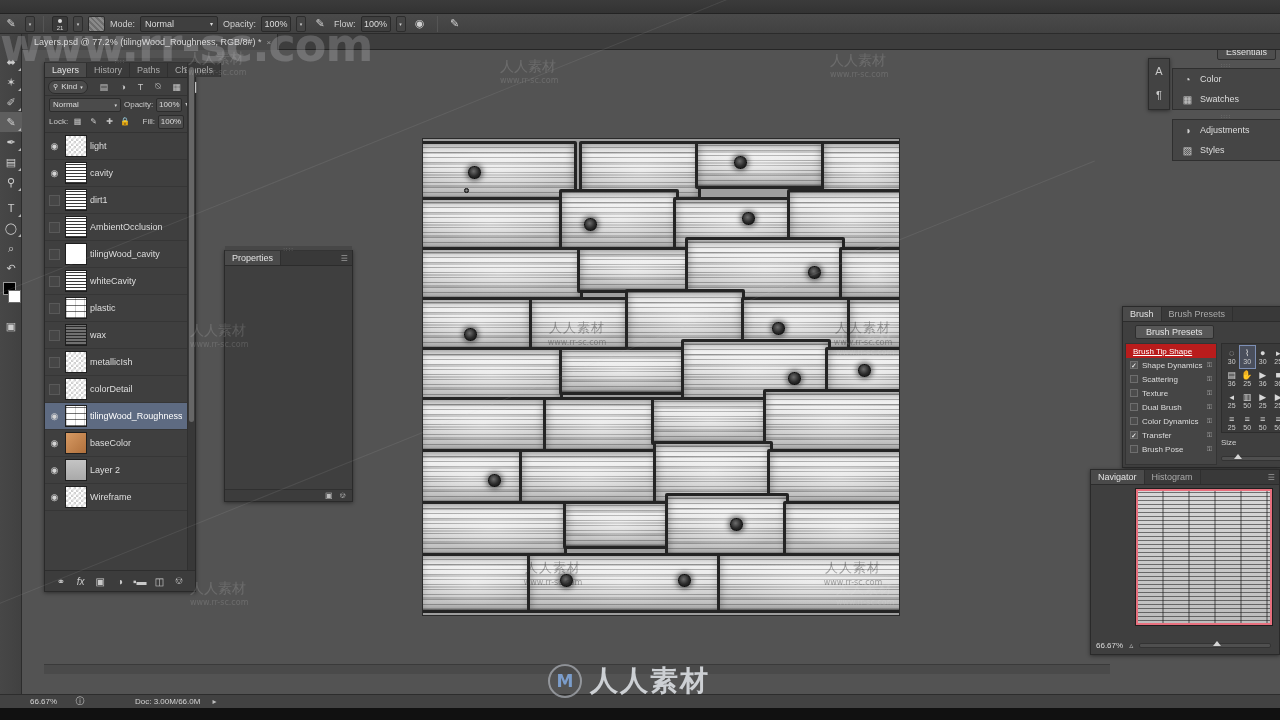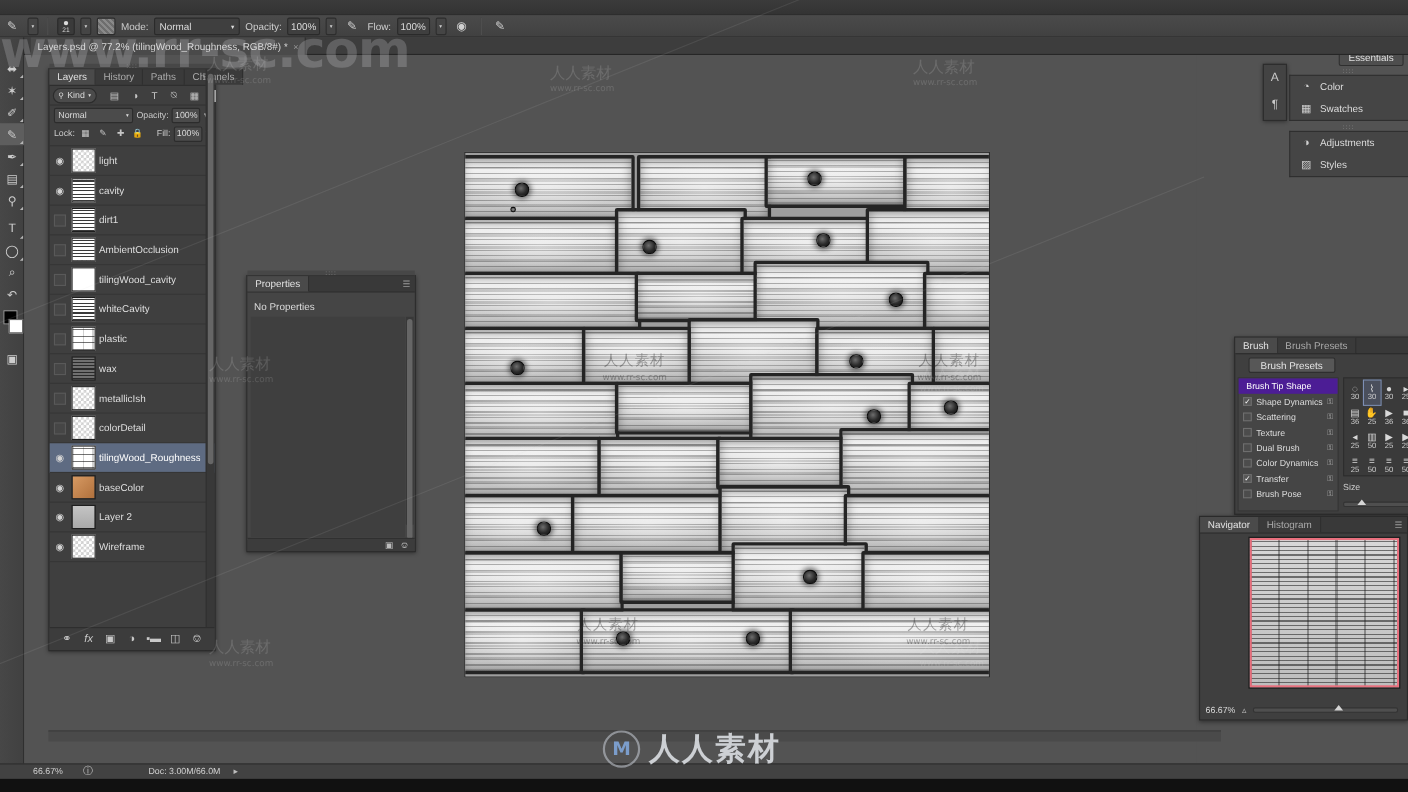--- a/index.html
+++ b/index.html
@@ -267,21 +267,21 @@
     background:#666; border-radius:3px;
   }
   .panel-footer {
     position:absolute; left:0; right:0; bottom:0; height:21px;
     background:#3c3c3c; border-top:1px solid #2e2e2e;
     display:flex; align-items:center; justify-content:space-around; padding:0 6px;
   }
   .foot-icon { font-size:10px; color:#c9c9c9; width:14px; text-align:center; }
 
   
-  #props-panel { left:224px; top:250px; width:154px; height:252px; }
+  #props-panel { left:224px; top:250px; width:129px; height:252px; }
   #props-panel .body { position:absolute; left:0; right:0; top:15px; bottom:10px;
     background:#454545; }
   .no-props { font-size:9px; color:#dcdcdc; padding:8px 6px; }
   .props-inner { position:absolute; left:3px; right:9px; top:22px; bottom:3px; background:#3f3f3f; }
   .props-scroll { position:absolute; right:1px; top:22px; bottom:14px; width:7px; background:#383838; }
   .props-scroll .tb { position:absolute; left:1px;right:1px;top:2px; height:200px; background:#666; border-radius:3px;}
   .props-foot { position:absolute; left:0;right:0;bottom:0;height:12px; background:#3c3c3c;
     border-top:1px solid #303030; display:flex; align-items:center; justify-content:flex-end; gap:7px; padding-right:6px;}
 
   
@@ -305,21 +305,21 @@
   #brush-panel { left:1090px; top:306px; width:170px; height:162px;margin-left:32px; }
   .bp-top { height:20px; display:flex; align-items:center; justify-content:flex-start; padding-left:12px; }
   .bp-presets-btn {
     height:14px; padding:0 10px; background:#575757; border:1px solid #2e2e2e;
     border-radius:2px; font-size:9px; color:#e4e4e4; display:flex; align-items:center;
   }
   .bp-left { position:absolute; left:2px; top:36px; width:92px; bottom:2px; background:#454545;
     border:1px solid #343434; }
   .bp-item { height:14px; display:flex; align-items:center; gap:4px; padding:0 4px;
     font-size:8px; color:#dcdcdc; position:relative; }
-  .bp-item.hdr { background:#4c1d95; color:#fff; padding-left:7px; }
+  .bp-item.hdr { background:#b91c1c; color:#fff; padding-left:7px;text-decoration:underline; }
   .bp-chk { width:8px;height:8px; border:1px solid #6e6e6e; background:#4c4c4c; flex:0 0 auto;
     font-size:7px; line-height:7px; text-align:center; color:#eee; }
   .bp-chk.on { background:#555; color:#fff; }
   .bp-lock { position:absolute; right:4px; top:3px; font-size:7px; color:#b7b7b7; }
   .bp-right { position:absolute; left:98px; right:2px; top:36px; height:90px;
     background:#3a3a3a; border:1px solid #2d2d2d; padding:2px;
     display:grid; grid-template-columns:repeat(4,1fr); grid-auto-rows:22px; gap:0; }
   .bcell { display:flex; flex-direction:column; align-items:center; justify-content:center; position:relative; }
   .bcell .g { font-size:9px; color:#d8d8d8; line-height:10px; }
   .bcell .n { font-size:7px; color:#cccccc; line-height:8px; }
@@ -697,27 +697,20 @@
 </div>
 
 <div class="panel" id="props-panel">
   <div class="panel-grip">
       <div class="grip-dots">::::</div>
     </div>
   <div class="panel-tabs">
     <div class="ptab active">Properties</div>
     <div class="panel-menu">☰</div>
   </div>
-  <div class="body">
-    <div class="no-props">No Properties</div>
-    <div class="props-inner"></div>
-    <div class="props-scroll">
-        <div class="tb"></div>
-      </div>
-  </div>
   <div class="props-foot">
     <span style="font-size:8px;color:#bdbdbd">▣</span>
     <span style="font-size:8px;color:#bdbdbd">⎊</span>
   </div>
 </div>
 
 <div class="panel abs" id="rightdock-narrow">
   <div class="ic">A</div>
   <div class="ic">¶</div>
 </div>

